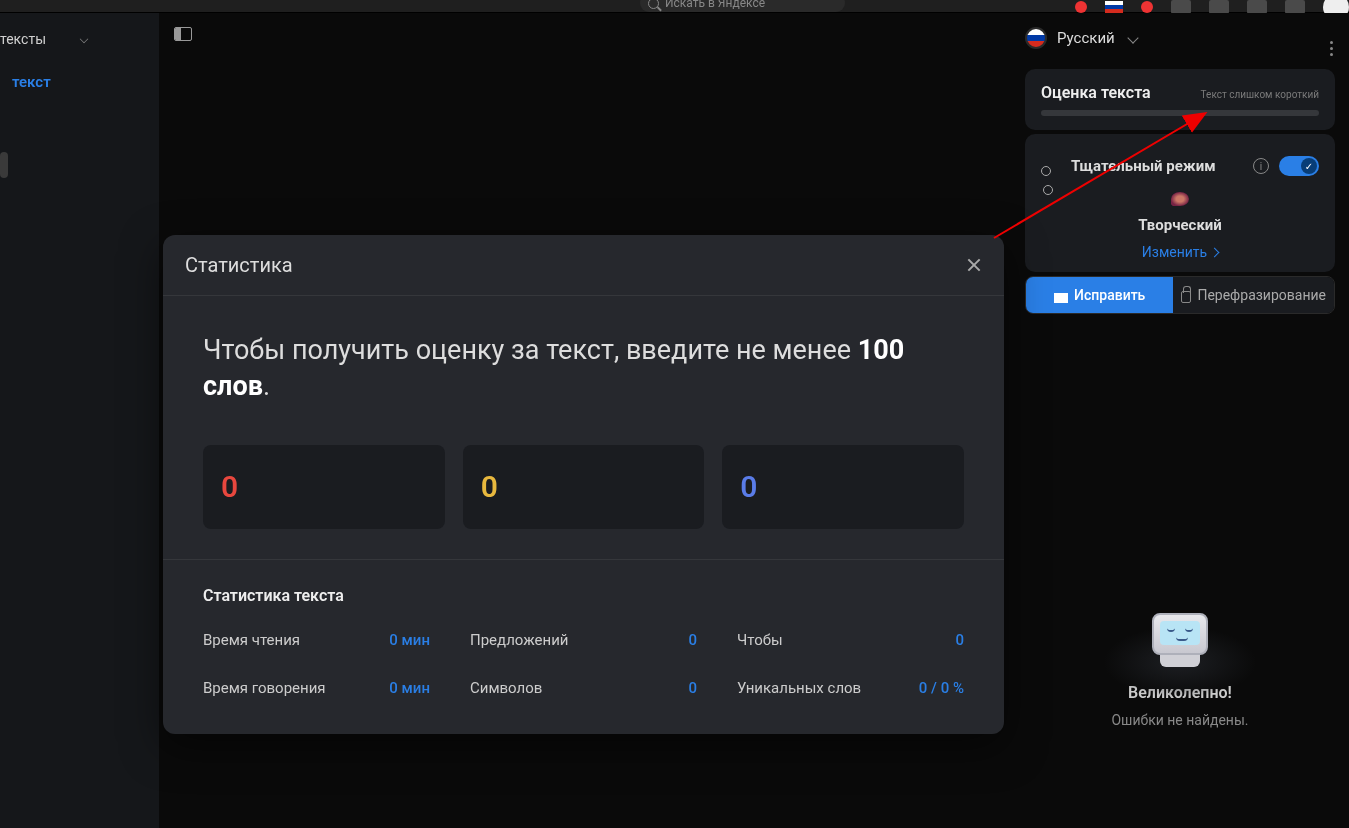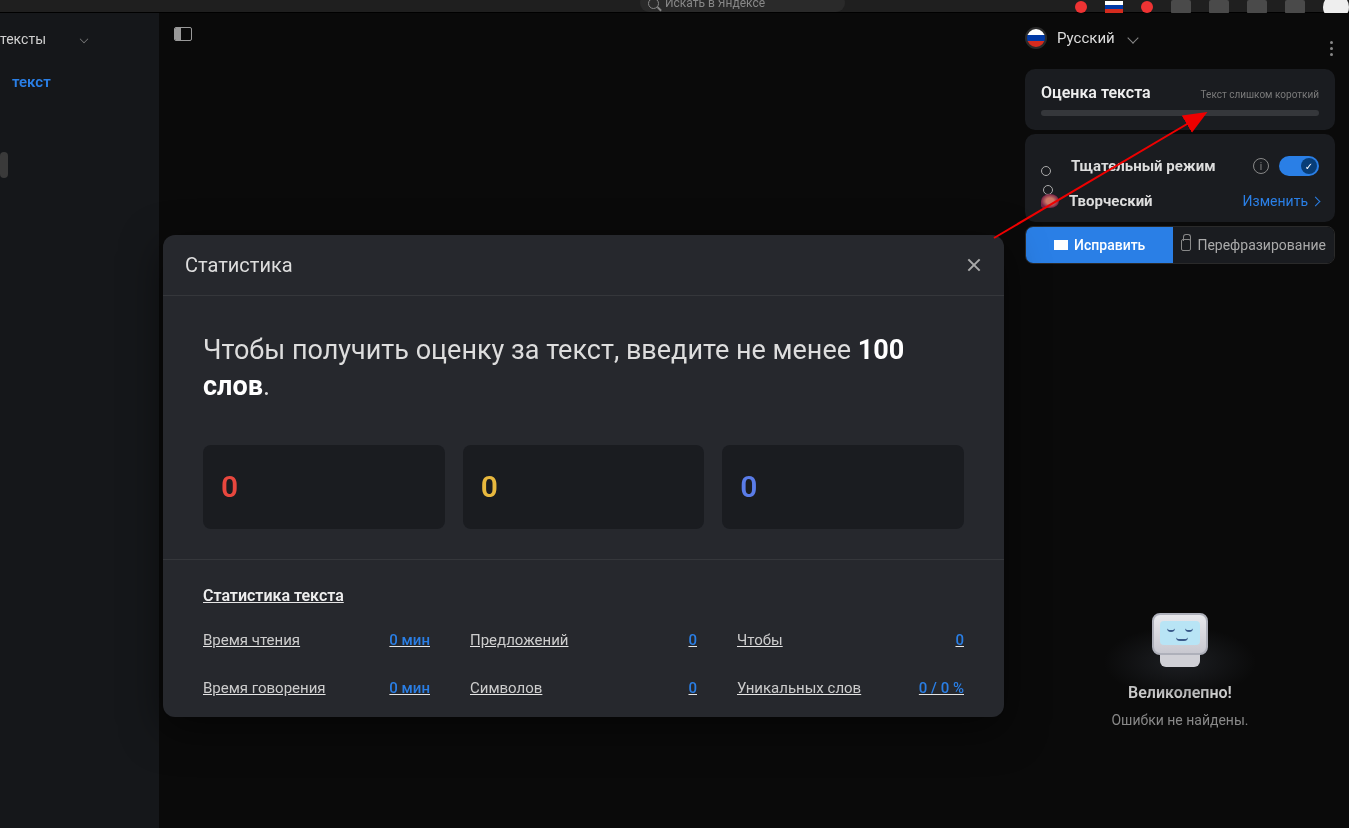--- a/index.html
+++ b/index.html
@@ -48,27 +48,27 @@
 
 .mode-row { display:flex; align-items:center; gap:10px; padding:10px 0; }
 .eye-icon { width:20px; height:10px; }
 .eye-icon:before,.eye-icon:after { content:''; display:inline-block; width:8px; height:8px; border:1.5px solid #aaa; border-radius:50%; }
 .eye-icon:after { margin-left:2px; }
 .mode-label { flex:1; font-size:15px; color:#ddd;font-weight:bold; }
 .info-i { width:16px; height:16px; border:1.5px solid #888; border-radius:50%; font-size:10px; color:#888; display:flex; align-items:center; justify-content:center; }
 .toggle { width:40px; height:20px; background:#2a7fe6; border-radius:10px; position:relative; }
 .toggle:after { content:'✓'; position:absolute; right:2px; top:2px; width:16px; height:16px; background:#083d77; border-radius:50%; font-size:10px; color:#fff; display:flex; align-items:center; justify-content:center; }
 
-.creative-row { display:flex; align-items:center; gap:10px; padding:6px 0 0 0; }
+.creative-row { display:flex; align-items:center; gap:10px; padding:6px 0 0 0;flex-direction:column; }
 .palette { width:18px; height:14px; background:radial-gradient(#c76 30%,#724 70%); border-radius:50% 50% 50% 20%; position:relative; }
 .change-link { color:#2a7fe6; font-size:14px; display:flex; align-items:center; gap:4px; }
 .change-link:after { content:''; width:6px; height:6px; border-right:1.5px solid #2a7fe6; border-top:1.5px solid #2a7fe6; transform:rotate(45deg); }
 
 .btn-row { display:flex; gap:0; border:1px solid #2a2a2a; border-radius:8px; overflow:hidden; }
-.btn { flex:1; padding:10px 8px; font-size:14px; display:flex; align-items:center; justify-content:center; gap:6px; cursor:pointer; }
+.btn { flex:1; padding:10px 8px; font-size:14px; display:flex; align-items:flex-end; justify-content:center; gap:6px; cursor:pointer; }
 .btn.primary { background:#2a7fe6; color:#fff; font-weight:500; }
 .btn.secondary { background:#1a1c20; color:#aaa; }
 .fix-icon { width:14px; height:10px; background:#fff; border:1px solid #fff; }
 .lock-icon { width:10px; height:12px; border:1.5px solid #888; border-radius:2px; position:relative; }
 .lock-icon:before { content:''; position:absolute; top:-6px; left:1px; width:6px; height:6px; border:1.5px solid #888; border-bottom:none; border-radius:3px 3px 0 0; }
 
 .robot-wrap { position:absolute; bottom:100px; left:0; right:0; display:flex; flex-direction:column; align-items:center; gap:10px; }
 .robot-shadow { width:150px; height:70px; background:radial-gradient(ellipse,#1d1f23 0%,transparent 72%); position:absolute; top:14px; }
 .robot { width:56px; height:60px; position:relative; }
 .robot-head { width:56px; height:42px; background:linear-gradient(#e8e8ec,#c8c8d0); border-radius:8px; border:2px solid #aeb0ba; position:relative; }
@@ -90,21 +90,21 @@
 
 .modal-body { padding:36px 40px 30px 40px; border-bottom:1px solid #35373b; }
 .big-msg { font-size:27px; color:#ddd; line-height:1.35; margin-bottom:40px; }
 .big-msg b { font-weight:700; color:#fff; }
 
 .stat-cards { display:flex; gap:18px; }
 .stat-card { flex:1; height:84px; background:#1a1c20; border-radius:8px; padding:18px 18px; display:flex; align-items:center; }
 .stat-num { font-size:30px; font-weight:600; }
 .c-red { color:#e8473e; } .c-yellow { color:#e8b83e; } .c-blue { color:#5a7ce8; }
 
-.modal-foot { padding:26px 40px 20px 40px;text-decoration:underline; }
+.modal-foot { padding:26px 40px 37px 40px; }
 .foot-title { font-size:16px; font-weight:600; color:#eee; margin-bottom:26px; }
 .foot-grid { display:grid; grid-template-columns:1fr 1fr 1fr; row-gap:30px; column-gap:40px; }
 .foot-cell { display:flex; justify-content:space-between; align-items:center; }
 .fc-label { font-size:15px; color:#ccc; }
 .fc-val { font-size:15px; color:#2a7fe6; font-weight:500; }
 
 
 .arrow { position:absolute; left:990px; top:108px; width:230px; height:140px; pointer-events:none; }
 .arrow svg { width:100%; height:100%; }
 </style>

